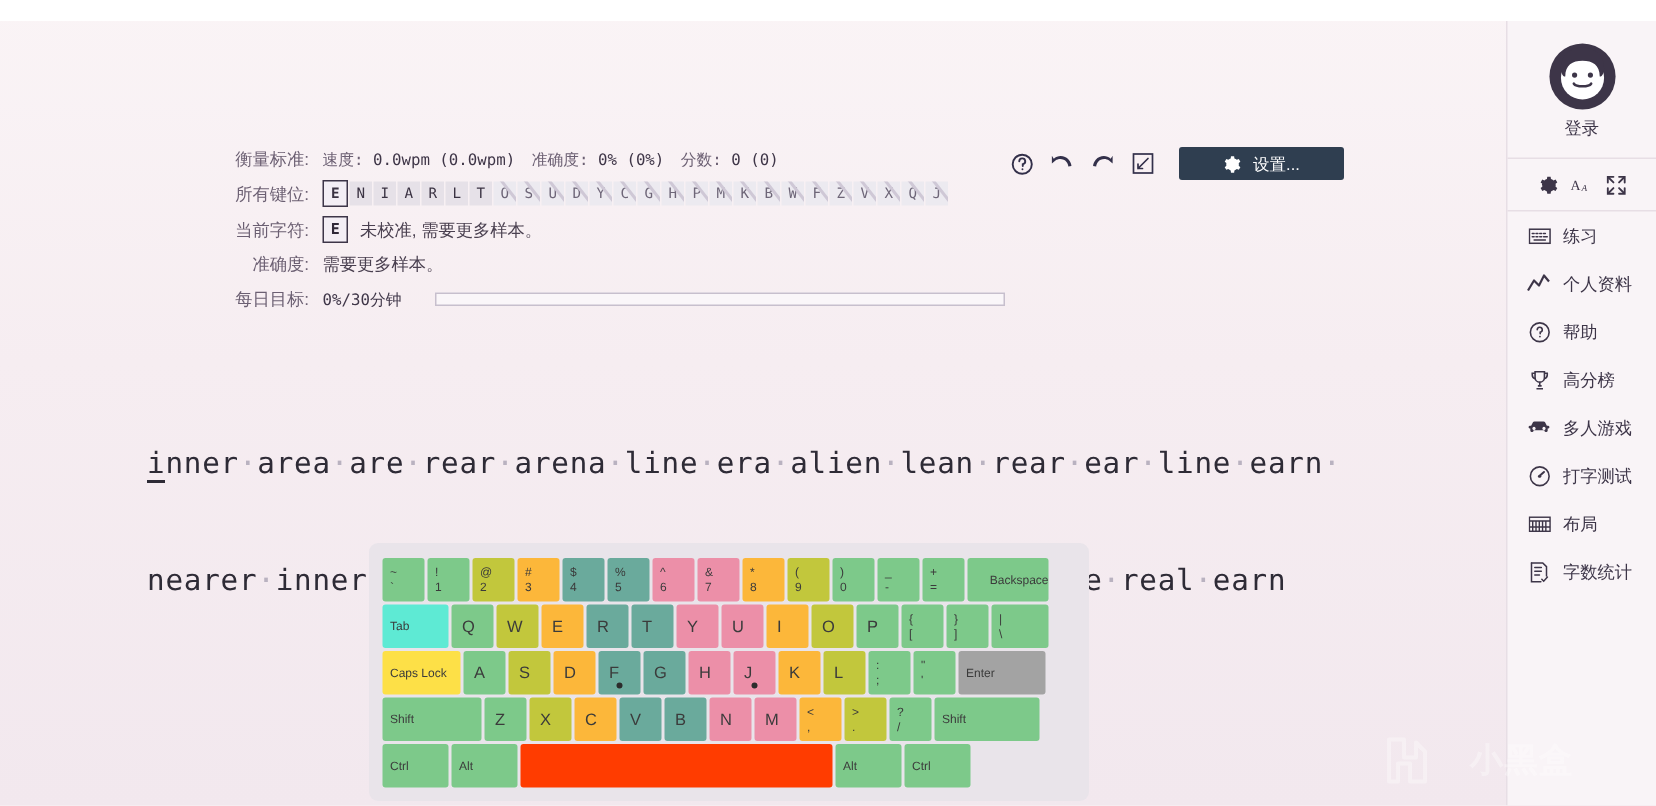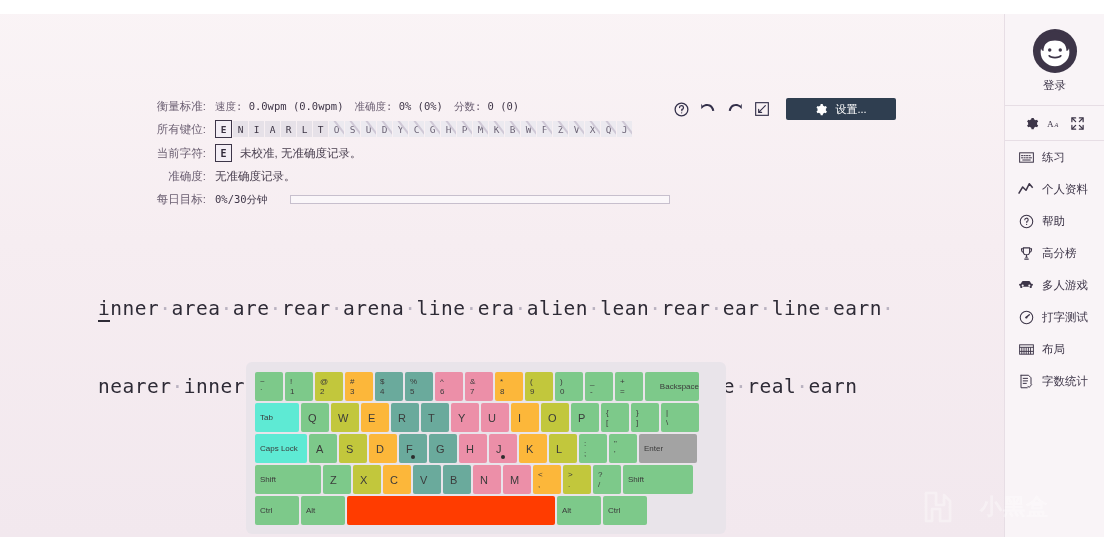--- a/index.html
+++ b/index.html
@@ -227,28 +227,28 @@
               <div class="kchip dim">Q</div>
               <div class="kchip dim">J</div>
             </div>
           </div>
       </div>
 
       <div class="inforow">
         <div class="infolabel">当前字符:</div>
         <div class="infoval">
           <div class="curchip">E</div>
-          <span class="note">未校准, 无准确度记录。</span>
+          <span class="note">未校准, 需要更多样本。</span>
         </div>
       </div>
 
       <div class="inforow">
         <div class="infolabel">准确度:</div>
         <div class="infoval">
-            <span class="note">无准确度记录。</span>
+            <span class="note">需要更多样本。</span>
           </div>
       </div>
 
       <div class="inforow">
         <div class="infolabel">每日目标:</div>
         <div class="infoval">
           <span class="goaltext">0%/30分钟</span>
           <div class="progress">
               <i id="goalfill" style="width: 0%;"></i>
             </div>
@@ -424,21 +424,21 @@
             </span>
           </div>
           <div class="key" style="width: 38px; background: rgb(125, 201, 138);">
             <span class="glyphs">
               <span>|</span>
               <span>\</span>
             </span>
           </div>
         </div>
         <div class="krow">
-          <div class="key special" style="width: 52px; background: #5eead4;">
+          <div class="key special" style="width: 52px; background: #fde047;">
             <span>Caps Lock</span>
           </div>
           <div class="key" style="width: 28px; background: rgb(125, 201, 138);">
             <span class="letter">A</span>
           </div>
           <div class="key" style="width: 28px; background: rgb(194, 199, 60);">
             <span class="letter">S</span>
           </div>
           <div class="key" style="width: 28px; background: rgb(252, 183, 58);">
             <span class="letter">D</span>

